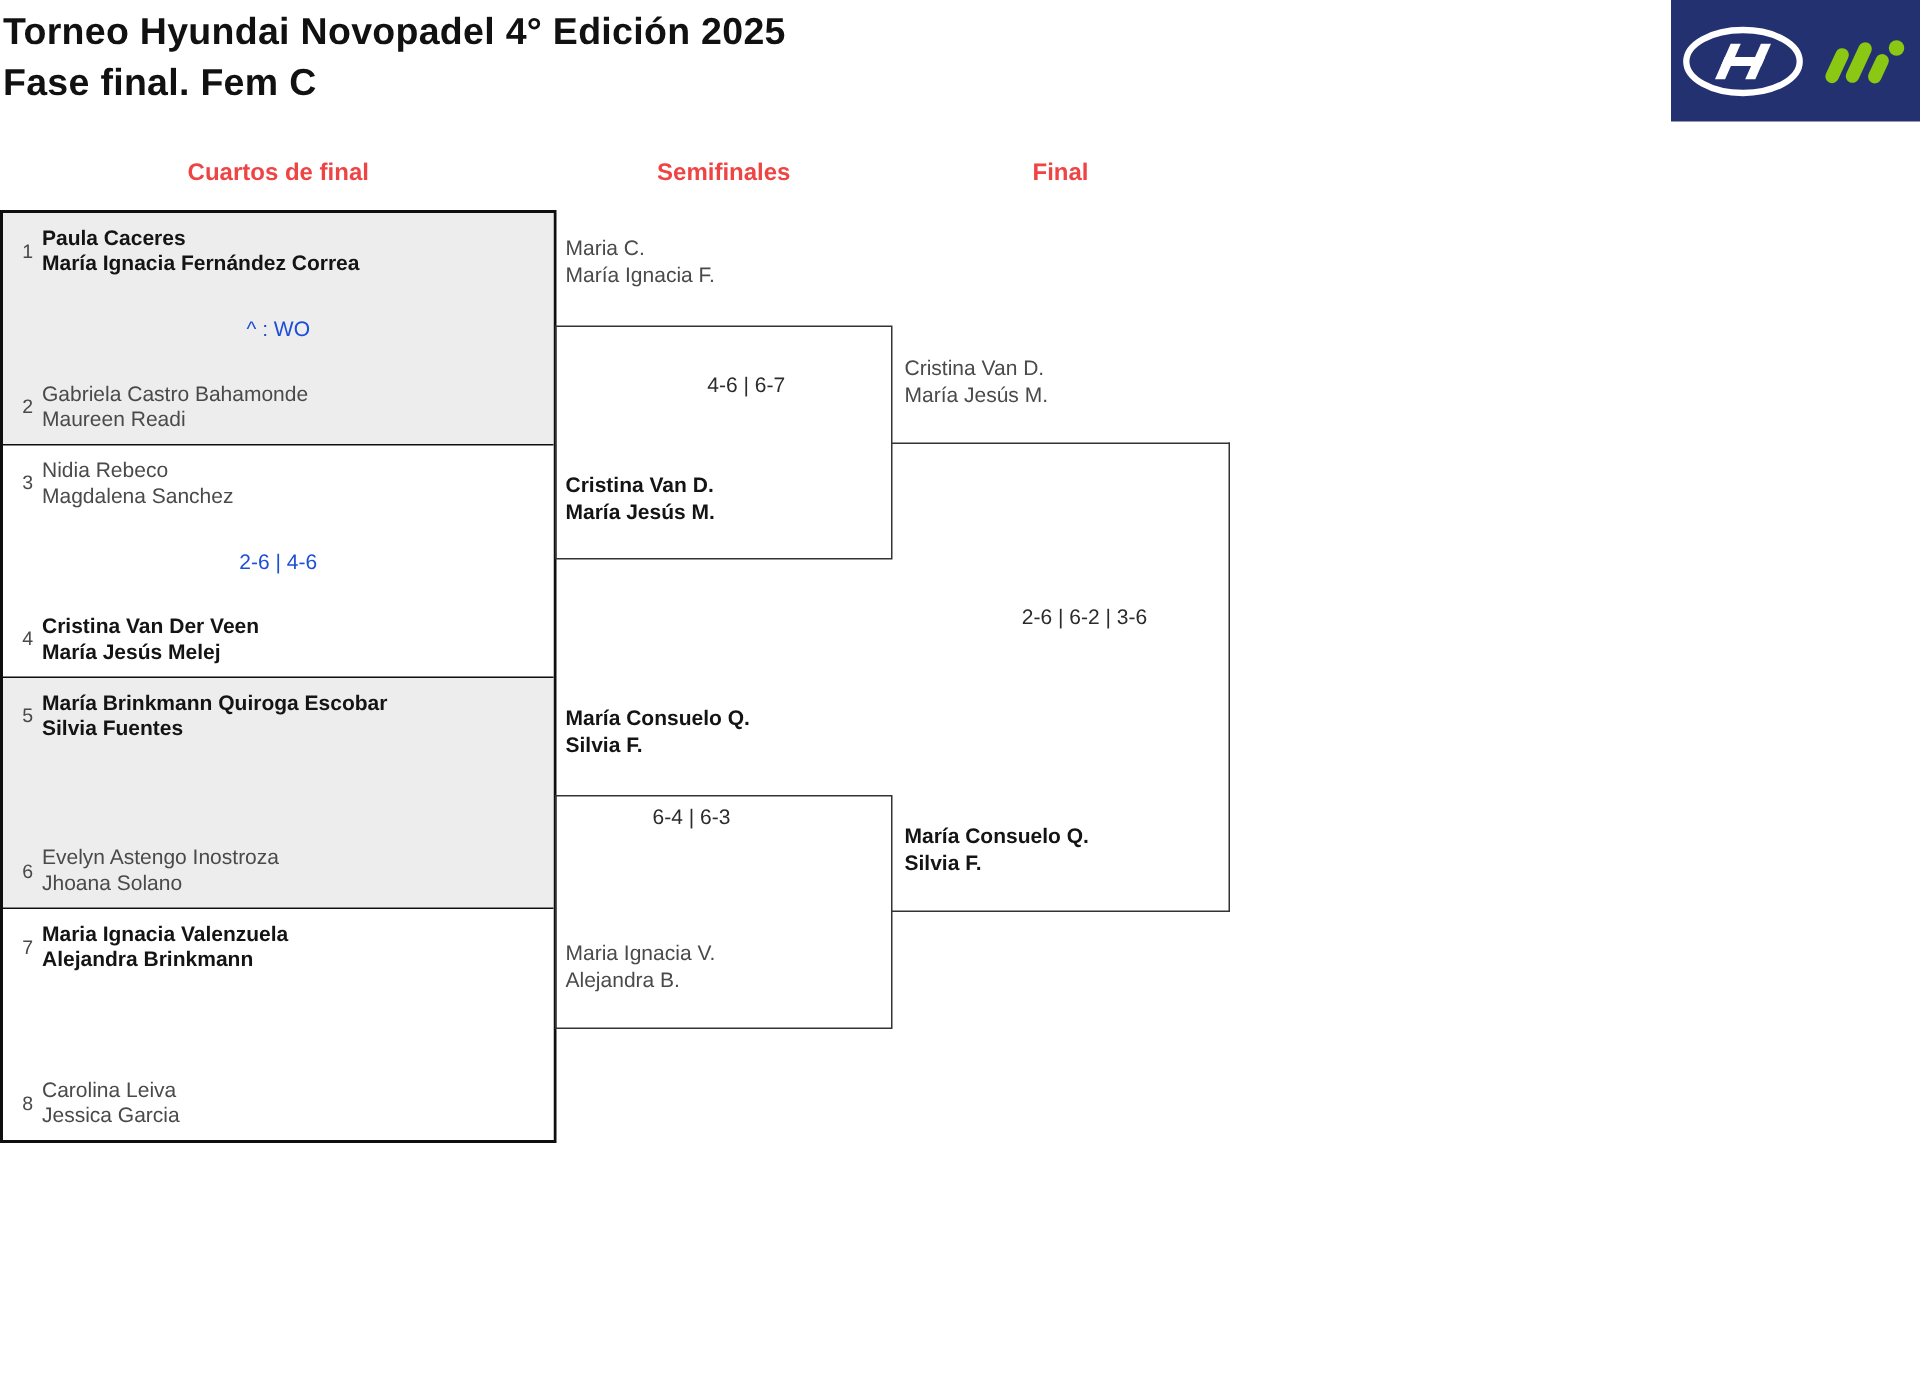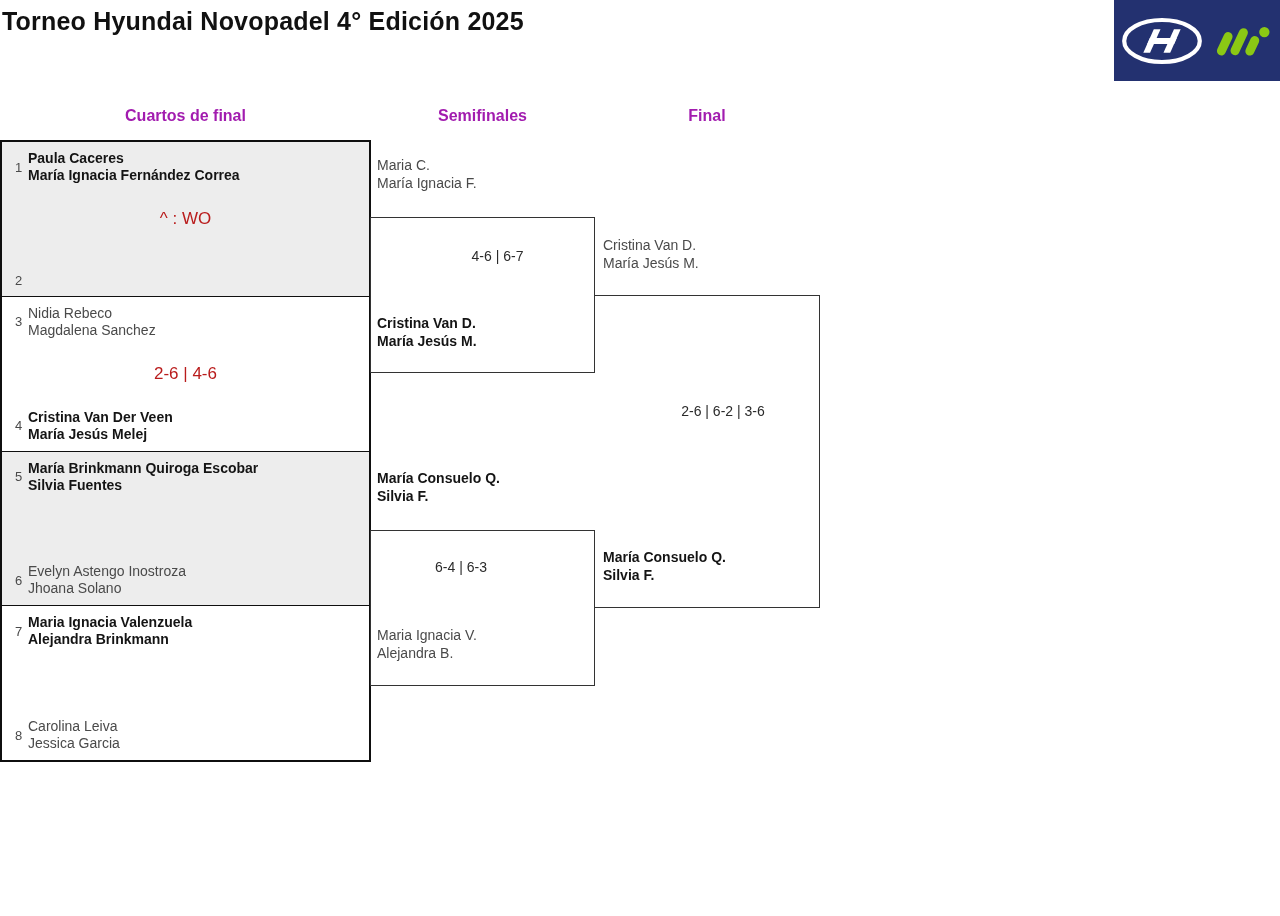--- a/index.html
+++ b/index.html
@@ -7,56 +7,57 @@
 
   .abs { position:absolute; }
 
   
   .title-block { left:2px; top:4px; color:#111; font-weight:700; font-size:25px; line-height:34px; letter-spacing:0.2px; }
 
   
   .logo-panel { left:1114px; top:0; width:166px; height:81px; display:flex; align-items:center; justify-content:center; gap:8px; }
 
   
-  .col-header { top:107px; font-size:16px; font-weight:600; color:#a21caf; text-align:center; }
+  .col-header { top:107px; font-size:16px; font-weight:600; color:#ef4444; text-align:center; }
   .col-qf { left:0; width:371px; }
   .col-sf { left:370px; width:225px; }
   .col-f  { left:594px; width:226px; }
 
   
   .qf-wrap { left:0; top:140px; width:371px; height:622px; border:2px solid #0f0f0f; display:flex; flex-direction:column; background:#fff; }
   .qf-cell { flex:1; position:relative; background:#fff; }
   .qf-cell.gray { background:#ededed; }
   .qf-cell + .qf-cell { border-top:1px solid #0f0f0f; }
 
   .team { display:flex; align-items:center; }
   .qf-team-top { position:absolute; top:8px; left:8px; right:6px; }
   .qf-team-bottom { position:absolute; bottom:8px; left:8px; right:6px; }
   .seed { width:17px; margin-right:1px; text-align:center; font-size:13px; color:#4a4a4a; flex:0 0 auto; }
   .names { font-size:14px; line-height:17px; }
   .names.win { font-weight:700; color:#141414; }
   .names.lose { font-weight:400; color:#4a4a4a; }
 
-  .score { font-size:17px; color:#b91c1c; text-align:center; }
+  .score { font-size:14px; color:#1d4ed8; text-align:center; }
   .qf-score { position:absolute; left:0; right:0; top:50%; transform:translateY(-50%); }
 
   
   .sf-box { width:225px; border:1px solid #333; background:transparent; }
   .fin-box { width:226px; border-top:1px solid #333; border-right:1px solid #333; border-bottom:1px solid #333; }
 
   .ov-team { font-size:14px; line-height:17.5px; }
   .ov-team.win { font-weight:700; color:#141414; }
   .ov-team.lose { font-weight:400; color:#4a4a4a; }
   .ov-score { font-size:14px; color:#2b2b2b; text-align:center; }
 </style>
 </head>
 <body>
 
 <div class="abs title-block">
   <div>Torneo Hyundai Novopadel 4° Edición 2025</div>
+  <div>Fase final. Fem C</div>
 </div>
 
 <div class="abs logo-panel" style="background: rgb(35, 49, 112);">
   <svg width="84" height="52" viewBox="0 0 100 60">
     <ellipse cx="50" cy="30" rx="45" ry="25" fill="none" stroke-width="5" stroke="#ffffff"></ellipse>
     <g transform="translate(50,30) skewX(-24) translate(-50,-30)" fill="#ffffff">
       <rect x="34" y="16" width="8" height="28"></rect>
       <rect x="58" y="16" width="8" height="28"></rect>
       <rect x="34" y="26.5" width="32" height="7"></rect>
     </g>
@@ -81,20 +82,24 @@
     <div class="team qf-team-top">
       <span class="seed">1</span>
       <div class="names win">
         <div>Paula Caceres</div>
         <div>María Ignacia Fernández Correa</div>
       </div>
     </div>
     <div class="score qf-score">^ : WO</div>
     <div class="team qf-team-bottom">
       <span class="seed">2</span>
+      <div class="names lose">
+        <div>Gabriela Castro Bahamonde</div>
+        <div>Maureen Readi</div>
+      </div>
     </div>
   </div>
 
   <div class="qf-cell">
     <div class="team qf-team-top">
       <span class="seed">3</span>
       <div class="names lose">
         <div>Nidia Rebeco</div>
         <div>Magdalena Sanchez</div>
       </div>
@@ -153,21 +158,21 @@
 <div class="abs ov-team win" style="left:377px; top:315px;">
   <div>Cristina Van D.</div>
   <div>María Jesús M.</div>
 </div>
 
 <div class="abs ov-team win" style="left:377px; top:470px;">
   <div>María Consuelo Q.</div>
   <div>Silvia F.</div>
 </div>
 <div class="abs sf-box" style="left:370px; top:530px; height:156px;"></div>
-<div class="abs ov-score" style="left:370px; top:559px; width:182px;">6-4 | 6-3</div>
+<div class="abs ov-score" style="left:370px; top:536px; width:182px;">6-4 | 6-3</div>
 <div class="abs ov-team lose" style="left:377px; top:627px;">
   <div>Maria Ignacia V.</div>
   <div>Alejandra B.</div>
 </div>
 
 <div class="abs ov-team lose" style="left:603px; top:237px;">
   <div>Cristina Van D.</div>
   <div>María Jesús M.</div>
 </div>
 <div class="abs fin-box" style="left:594px; top:295px; height:313px;"></div>

